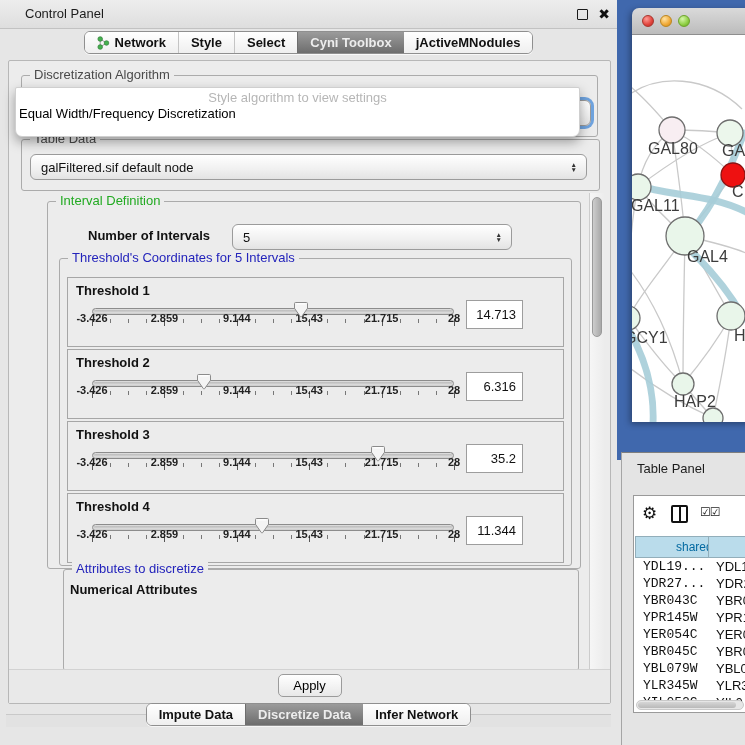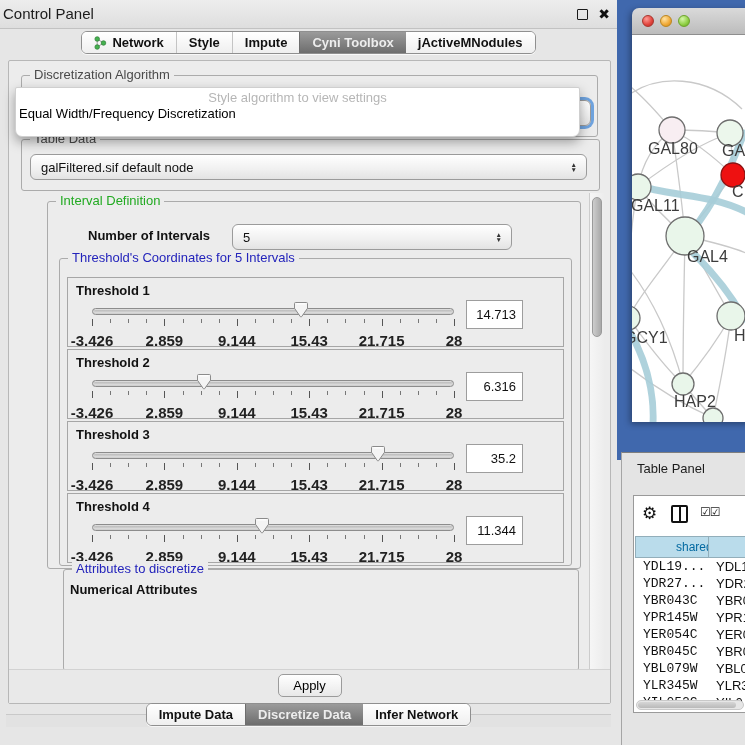--- a/index.html
+++ b/index.html
@@ -5,21 +5,21 @@
   html,body{margin:0;padding:0;}
   body{
     width:745px;height:745px;overflow:hidden;position:relative;
     font-family:"Liberation Sans","DejaVu Sans",sans-serif;
     background:#e6e6e6;font-size:13px;color:#111;
     -webkit-font-smoothing:antialiased;
   }
   
   #control-panel{position:absolute;left:0;top:0;width:617px;height:745px;background:#e6e6e6;}
   .titlebar{position:absolute;left:0;top:0;width:100%;height:28px;background:linear-gradient(#ededed,#dedede);border-bottom:1px solid #c2c2c2;}
-  .titlebar .title{position:absolute;left:3px;top:0;line-height:28px;font-size:15px;color:#1c1c1c;}
+  .titlebar .title{position:absolute;left:25px;top:0;line-height:28px;font-size:13px;color:#1c1c1c;}
   .float-icon{position:absolute;right:29px;top:9px;width:9px;height:9px;border:1.6px solid #1a1a1a;border-radius:1px;}
   .close-icon{position:absolute;right:7px;top:5px;font-size:14px;font-weight:bold;color:#111;line-height:18px;}
   
   .seg{display:inline-flex;border:1px solid #8f8f8f;border-radius:6px;overflow:hidden;background:#fff;box-shadow:0 1px 0 rgba(255,255,255,.7);}
   .seg .tab{padding:3px 12px;font-size:13px;font-weight:bold;color:#111;background:linear-gradient(#ffffff,#efefef);border-left:1px solid #c4c4c4;display:flex;align-items:center;gap:5px;white-space:nowrap;}
   .seg .tab:first-child{border-left:none;}
   .seg .tab.active{background:linear-gradient(#9b9b9b,#6d6d6d);color:#ededed;border-left-color:#6d6d6d;}
   .seg .tab.active + .tab{border-left:none;}
   #top-tabs{position:absolute;top:31px;left:0;width:100%;display:flex;justify-content:center;}
   #bottom-tabs{position:absolute;top:703px;left:0;width:617px;display:flex;justify-content:center;z-index:3;}
@@ -48,21 +48,21 @@
   .numrow-label{position:absolute;left:40px;top:26px;font-weight:bold;font-size:13px;}
   #num-combo{left:184px;top:22px;width:280px;}
   #thresh-group{position:absolute;left:11px;top:56px;width:511px;height:306px;}
   .threshbox{position:absolute;left:7px;width:497px;height:70px;border:1px solid #a6a6a6;background:#ececec;box-sizing:border-box;}
   .threshbox .tlabel{position:absolute;left:8px;top:5px;font-weight:bold;font-size:13px;}
   .slider-area{position:absolute;left:0;top:20px;width:395px;height:48px;}
   .track{position:absolute;left:24px;top:10px;width:362px;height:7px;border-radius:4px;background:linear-gradient(#a9a9a9,#d9d9d9 70%,#cccccc);border:1px solid #8c8c8c;box-shadow:inset 0 1px 1px rgba(255,255,255,.6);box-sizing:border-box;}
   .thumb{position:absolute;top:3px;width:16px;height:18px;}
   .tick{position:absolute;top:21px;width:1px;height:4px;background:#777;}
   .tick.major{height:7px;background:#555;}
-  .ticklabel{position:absolute;top:34px;transform:translateX(-50%);font-size:15px;font-weight:bold;color:#222;white-space:nowrap;}
+  .ticklabel{position:absolute;top:14px;transform:translateX(-50%);font-size:11px;font-weight:bold;color:#222;white-space:nowrap;}
   .valuebox{position:absolute;left:398px;top:22px;width:57px;height:29px;background:#fff;border:1px solid #9d9d9d;box-sizing:border-box;font-size:13px;text-align:right;line-height:27px;padding-right:6px;}
   
   #attr-group{left:50px;top:376px;width:514px;height:100px;}
   .attr-subtitle{position:absolute;left:6px;top:12px;font-weight:bold;font-size:13px;color:#111;}
   #attr-list{position:absolute;left:9px;top:34px;width:488px;height:60px;background:#fff;border:1px solid #9d9d9d;overflow:hidden;box-sizing:border-box;}
   .attr-item{font-size:13px;line-height:17px;padding-left:14px;color:#111;white-space:nowrap;}
   #attr-vscroll{position:absolute;right:0;top:0;width:13px;height:100%;background:#f0f0f0;border-left:1px solid #d4d4d4;}
   #attr-vscroll .vthumb{position:absolute;left:1px;top:2px;width:9px;height:22px;border-radius:5px;background:#b5b5b5;}
   
   #apply-strip{position:absolute;left:0;top:608px;width:100%;height:33px;background:#e9e9e9;border-top:1px solid #d2d2d2;display:flex;justify-content:center;align-items:flex-start;}
@@ -118,21 +118,21 @@
           <circle cx="3.2" cy="3" r="2.3" fill="#45b14f" stroke="#2e7d36" stroke-width=".7"></circle>
           <circle cx="3.2" cy="11" r="2.3" fill="#45b14f" stroke="#2e7d36" stroke-width=".7"></circle>
           <circle cx="9.5" cy="7" r="2.3" fill="#45b14f" stroke="#2e7d36" stroke-width=".7"></circle>
         </svg>
         <span>Network</span>
       </div>
       <div class="tab">
           <span>Style</span>
         </div>
       <div class="tab">
-          <span>Impute</span>
+          <span>Select</span>
         </div>
       <div class="tab active">
           <span>Cyni Toolbox</span>
         </div>
       <div class="tab">
           <span>jActiveMNodules</span>
         </div>
     </div>
   </div>
 

